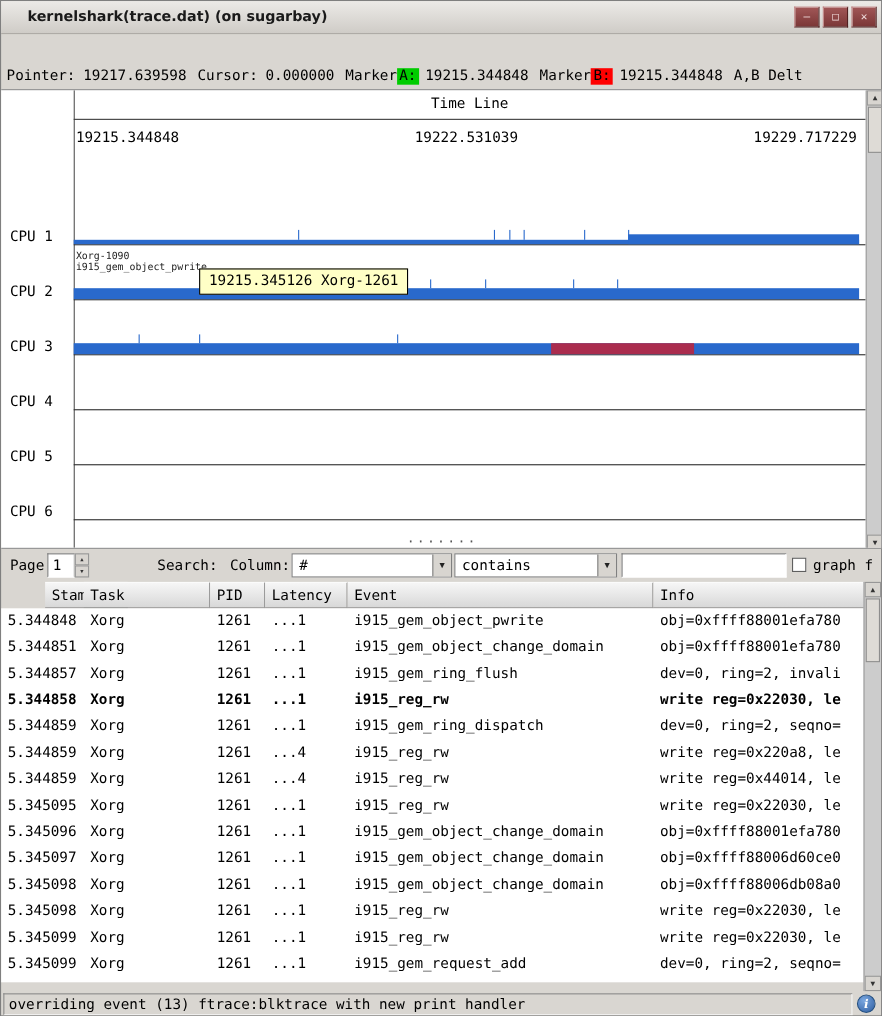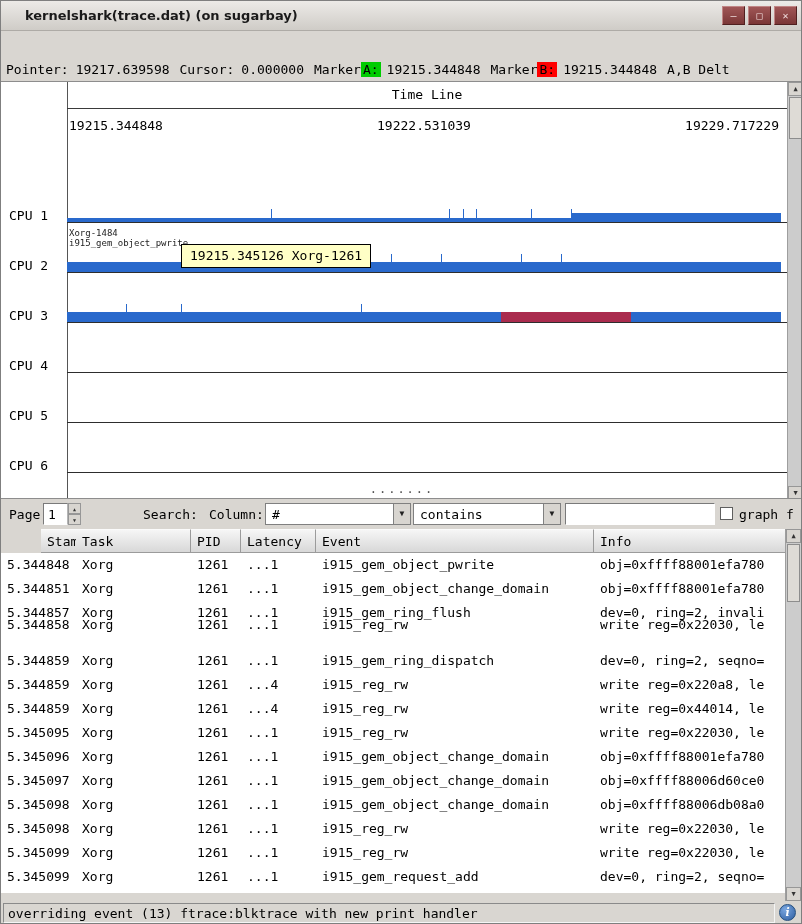--- a/index.html
+++ b/index.html
@@ -177,21 +177,21 @@
         </div>
         <div class="cpu-row" style="top: 310px;">
           <div class="cpu-label">CPU 5</div>
           <div class="cpu-baseline"></div>
         </div>
         <div class="cpu-row" style="top: 360px;">
           <div class="cpu-label">CPU 6</div>
           <div class="cpu-baseline"></div>
         </div>
       </div>
-    <div class="anno anno1">Xorg-1484</div>
+    <div class="anno anno1">Xorg-1090</div>
     <div class="anno anno2">i915_gem_object_pwrite</div>
     <div class="tooltip" style="background: rgb(255, 255, 198);">19215.345126 Xorg-1261</div>
     <div class="sb sb-graph">
       <div class="sb-up">▲</div>
       <div class="sb-thumb"></div>
       <div class="sb-down">▼</div>
     </div>
   </div>
 
   <div class="pane-dots">·······</div>
@@ -246,21 +246,21 @@
         <div class="td" style="left: 593px; width: 193px;">obj=0xffff88001efa780</div>
       </div>
       <div class="tr" style="top: 48px;">
         <div class="td" style="left: 0px; width: 75px;">5.344857</div>
         <div class="td" style="left: 75px; width: 115px;">Xorg</div>
         <div class="td" style="left: 190px; width: 50px;">1261</div>
         <div class="td" style="left: 240px; width: 75px;">...1</div>
         <div class="td" style="left: 315px; width: 278px;">i915_gem_ring_flush</div>
         <div class="td" style="left: 593px; width: 193px;">dev=0, ring=2, invali</div>
       </div>
-      <div class="tr" style="top: 60px;">
+      <div class="tr" style="top: 72px; font-weight: bold;">
         <div class="td" style="left: 0px; width: 75px;">5.344858</div>
         <div class="td" style="left: 75px; width: 115px;">Xorg</div>
         <div class="td" style="left: 190px; width: 50px;">1261</div>
         <div class="td" style="left: 240px; width: 75px;">...1</div>
         <div class="td" style="left: 315px; width: 278px;">i915_reg_rw</div>
         <div class="td" style="left: 593px; width: 193px;">write reg=0x22030, le</div>
       </div>
       <div class="tr" style="top: 96px;">
         <div class="td" style="left: 0px; width: 75px;">5.344859</div>
         <div class="td" style="left: 75px; width: 115px;">Xorg</div>

